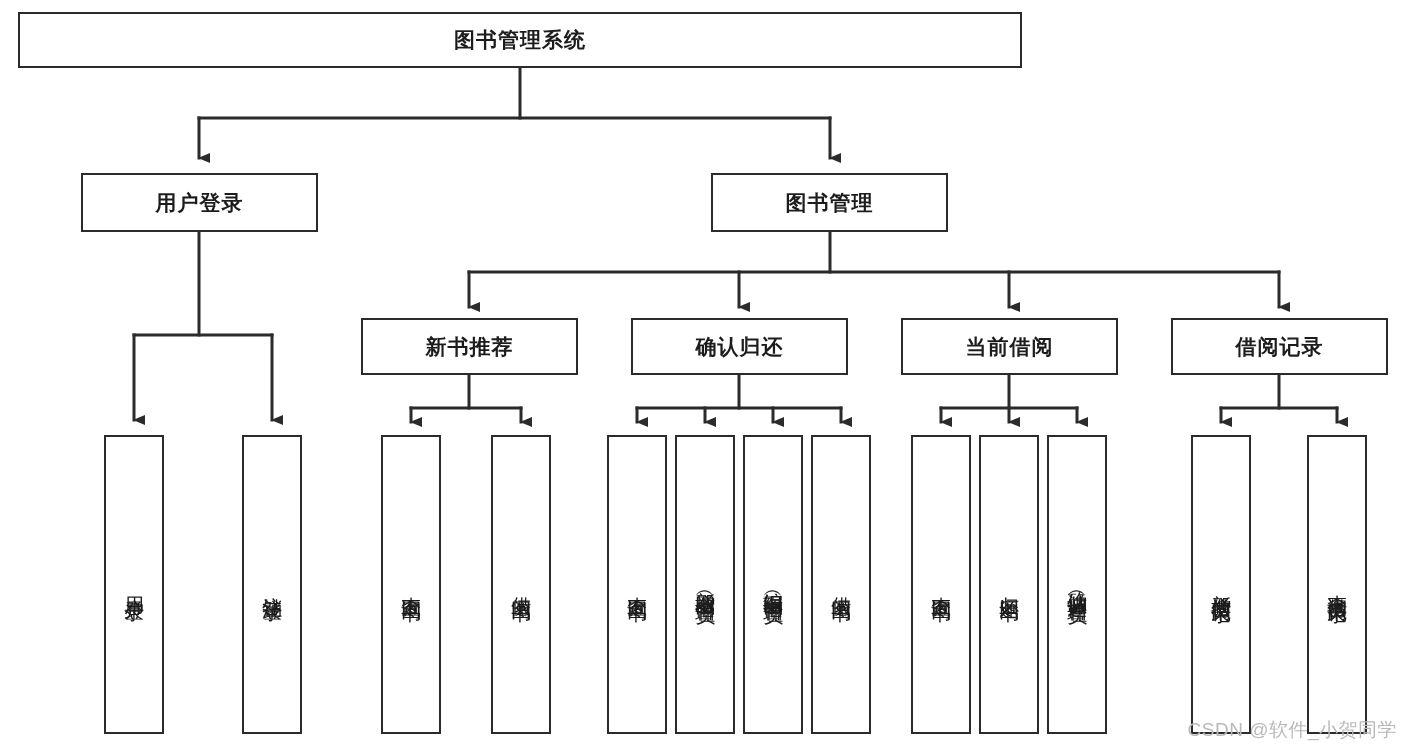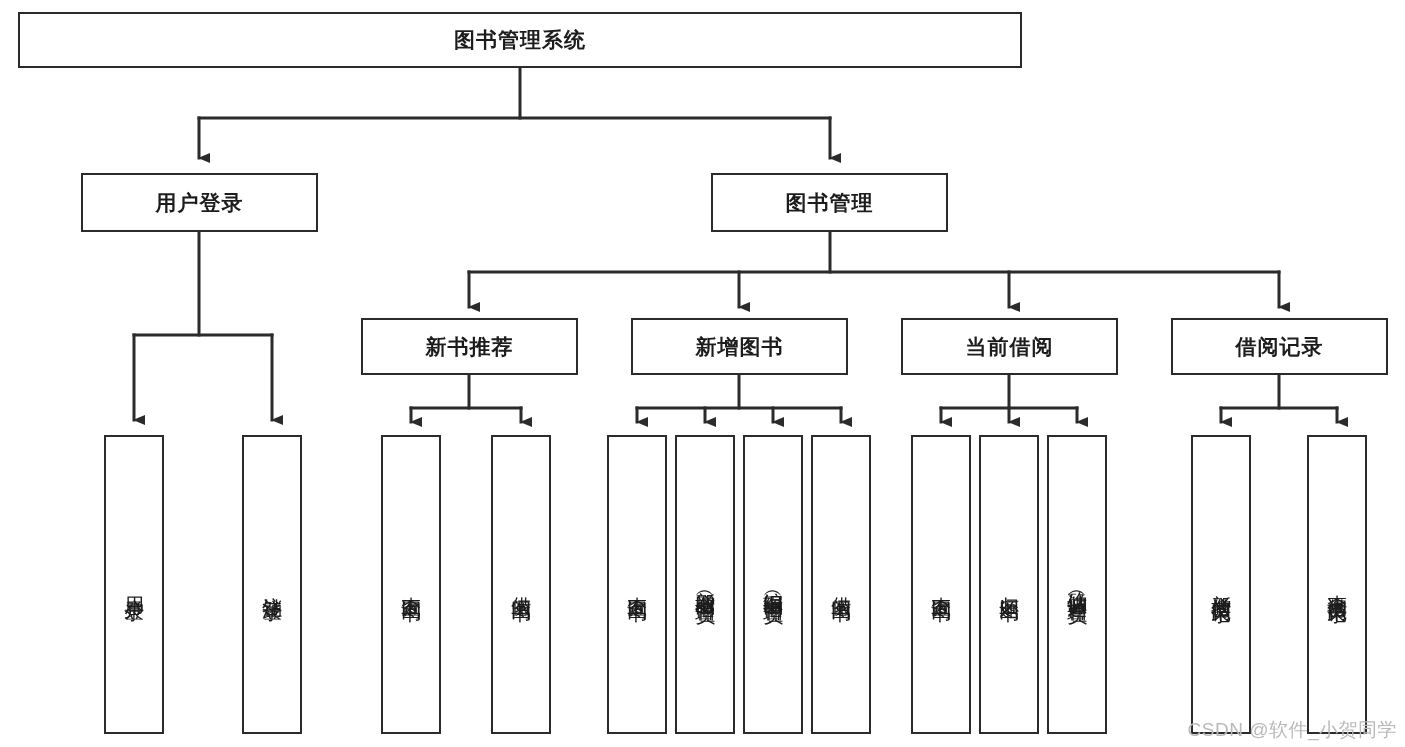--- a/index.html
+++ b/index.html
@@ -140,21 +140,21 @@
     <span class="node-label">用户登录</span>
   </div>
   <div class="node-box horizontal" style="left:711px; top:173px; width:237px; height:59px;">
     <span class="node-label">图书管理</span>
   </div>
 
   <div class="node-box horizontal" style="left:361px; top:318px; width:217px; height:57px;">
     <span class="node-label">新书推荐</span>
   </div>
   <div class="node-box horizontal" style="left:631px; top:318px; width:217px; height:57px;">
-    <span class="node-label">新增图书</span>
+    <span class="node-label">确认归还</span>
   </div>
   <div class="node-box horizontal" style="left:1171px; top:318px; width:217px; height:57px;">
     <span class="node-label">借阅记录</span>
   </div>
   <div class="node-box horizontal" style="left:901px; top:318px; width:217px; height:57px;">
     <span class="node-label">当前借阅</span>
   </div>
 
   <div class="node-box vertical" style="left:104px; top:435px; width:60px; height:299px;">
     <span class="node-label">用户登录</span>

